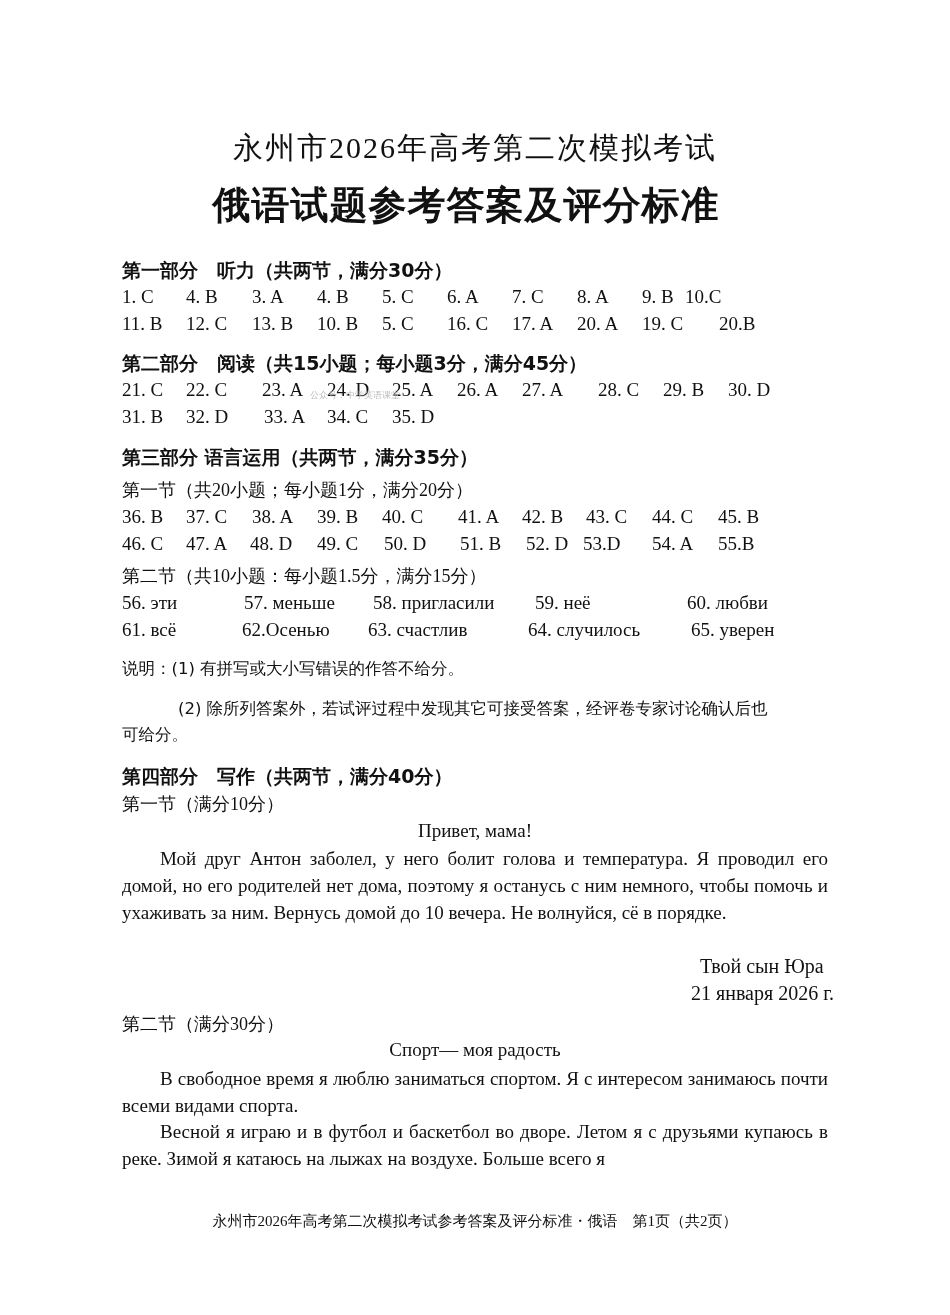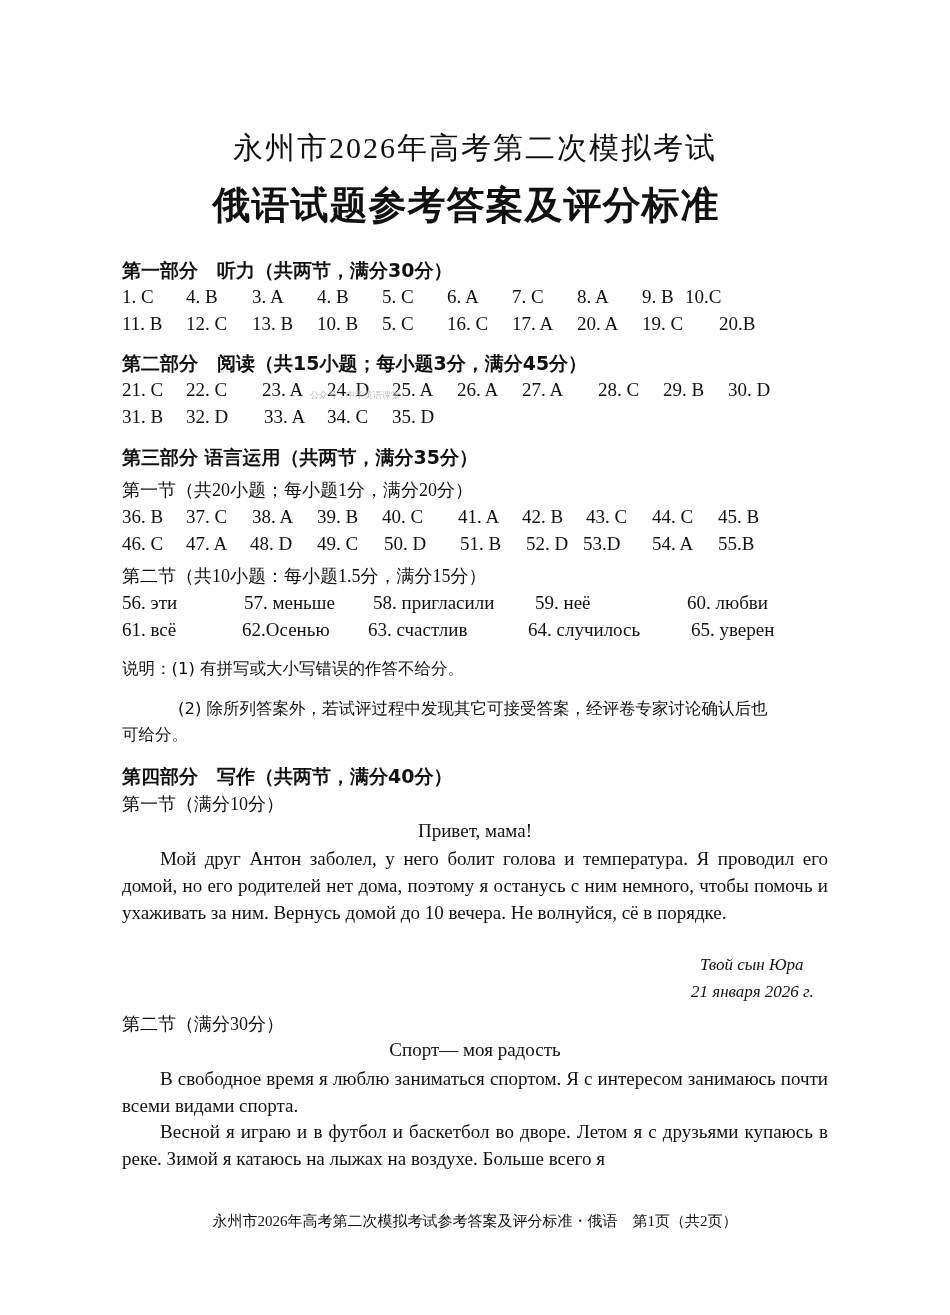--- a/index.html
+++ b/index.html
@@ -10,21 +10,21 @@
     .title2 { top:180px; left:0; width:932px; text-align:center; font-size:38px; font-weight:bold;
       font-family:"DejaVu Sans","Liberation Sans",sans-serif; letter-spacing:1px; }
     .sec { font-size:19px; font-weight:bold; font-family:"DejaVu Sans","Liberation Sans",sans-serif; left:122px; }
     .sub { font-size:18px; left:122px; }
     .row { left:122px; font-size:19px; }
     .cell { position:absolute; top:0; white-space:nowrap; }
     .note { left:122px; font-size:16.5px; font-family:"DejaVu Sans","Liberation Sans",sans-serif; }
     .para { left:122px; width:706px; font-size:19px; line-height:27px; white-space:normal; text-align:justify; }
     .para .ind { display:inline-block; width:38px; }
     .center { left:0; width:950px; text-align:center; font-size:19px; }
-    .right { font-size:17px;font-style:italic; }
+    .right { font-size:20px; }
     .footer { top:1212px; left:0; width:950px; text-align:center; font-size:15px; }
     .wm { font-size:9px; color:#bbb;text-align:right; }
   </style>
 </head>
 <body>
 
 <div class="abs title1">永州市2026年高考第二次模拟考试</div>
 <div class="abs title2">俄语试题参考答案及评分标准</div>
 
 <div class="abs sec" style="top:258px">第一部分　听力（共两节，满分30分）</div>

